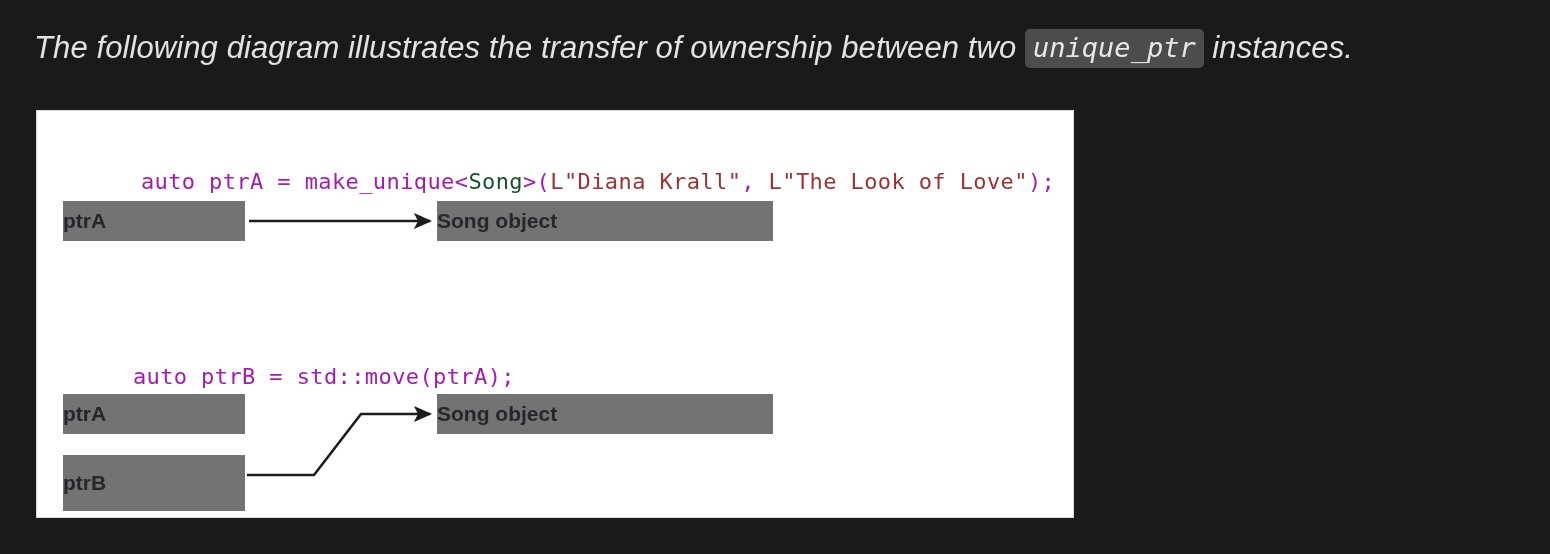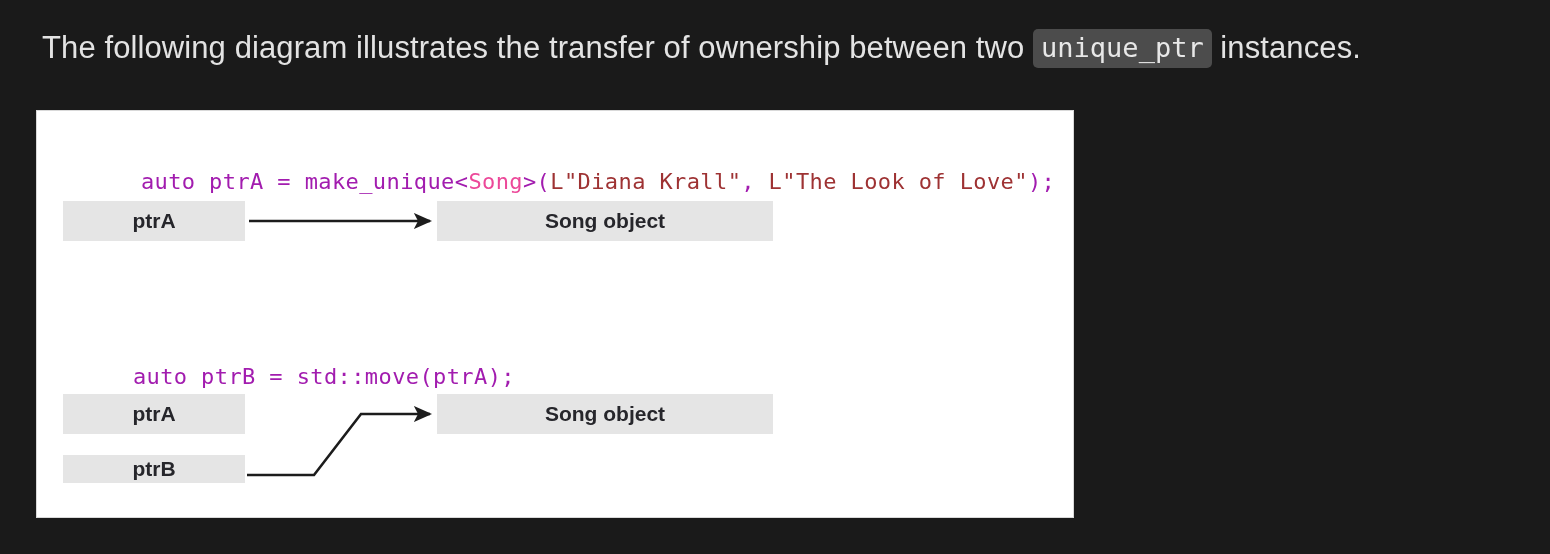--- a/index.html
+++ b/index.html
@@ -16,27 +16,28 @@
 
   .page {
     position: relative;
     width: 1550px;
     height: 554px;
   }
 
   
   .intro {
     position: absolute;
-    left: 42px;
+    left: 34px;
     top: 26px;
     font-size: 31px;
     line-height: 44px;
     color: #e3e3e3;
     white-space: nowrap;
     letter-spacing: 0.1px;
+    font-style: italic;
   }
   .intro .seg { display: inline; }
   .inline-code {
     display: inline-block;
     font-family: "DejaVu Sans Mono", monospace;
     font-size: 27px;
     line-height: 32px;
     background: #4c4c4c;
     color: #e8e8e8;
     border-radius: 5px;
@@ -65,42 +66,41 @@
     font-size: 22px;
     line-height: 26px;
     white-space: pre;
     color: #1c1c1c;
     letter-spacing: 0.4px;
   }
   .code-line.line1 { left: 22px; top: 32px; }
   .code-line.line2 { left: 14px; top: 227px; }
 
   .tok-kw   { color: #a21caf; }
-  .tok-type { color: #ec4899; }
+  .tok-type { color: #14532d; }
   .tok-str  { color: #9e3233; }
   .tok-plain{ color: #a21caf; }
 
   
   .node {
     position: absolute;
-    background: #e5e5e5;
+    background: #737373;
     color: #26262b;
     font-family: "Liberation Sans", sans-serif;
     font-weight: bold;
     font-size: 21px;
     display: flex;
     align-items: center;
-    justify-content: center;
     box-sizing: border-box;
   }
 
   .node-ptrA-1   { left: 26px;  top: 90px;  width: 182px; height: 40px; }
   .node-song-1   { left: 400px; top: 90px;  width: 336px; height: 40px; }
   .node-ptrA-2   { left: 26px;  top: 283px; width: 182px; height: 40px; }
-  .node-ptrB-2   { left: 26px;  top: 344px; width: 182px; height: 28px; }
+  .node-ptrB-2   { left: 26px;  top: 344px; width: 182px; height: 56px; }
   .node-song-2   { left: 400px; top: 283px; width: 336px; height: 40px; }
 
   
   .arrow-svg {
     position: absolute;
     left: 0;
     top: 0;
     width: 1036px;
     height: 406px;
     pointer-events: none;

